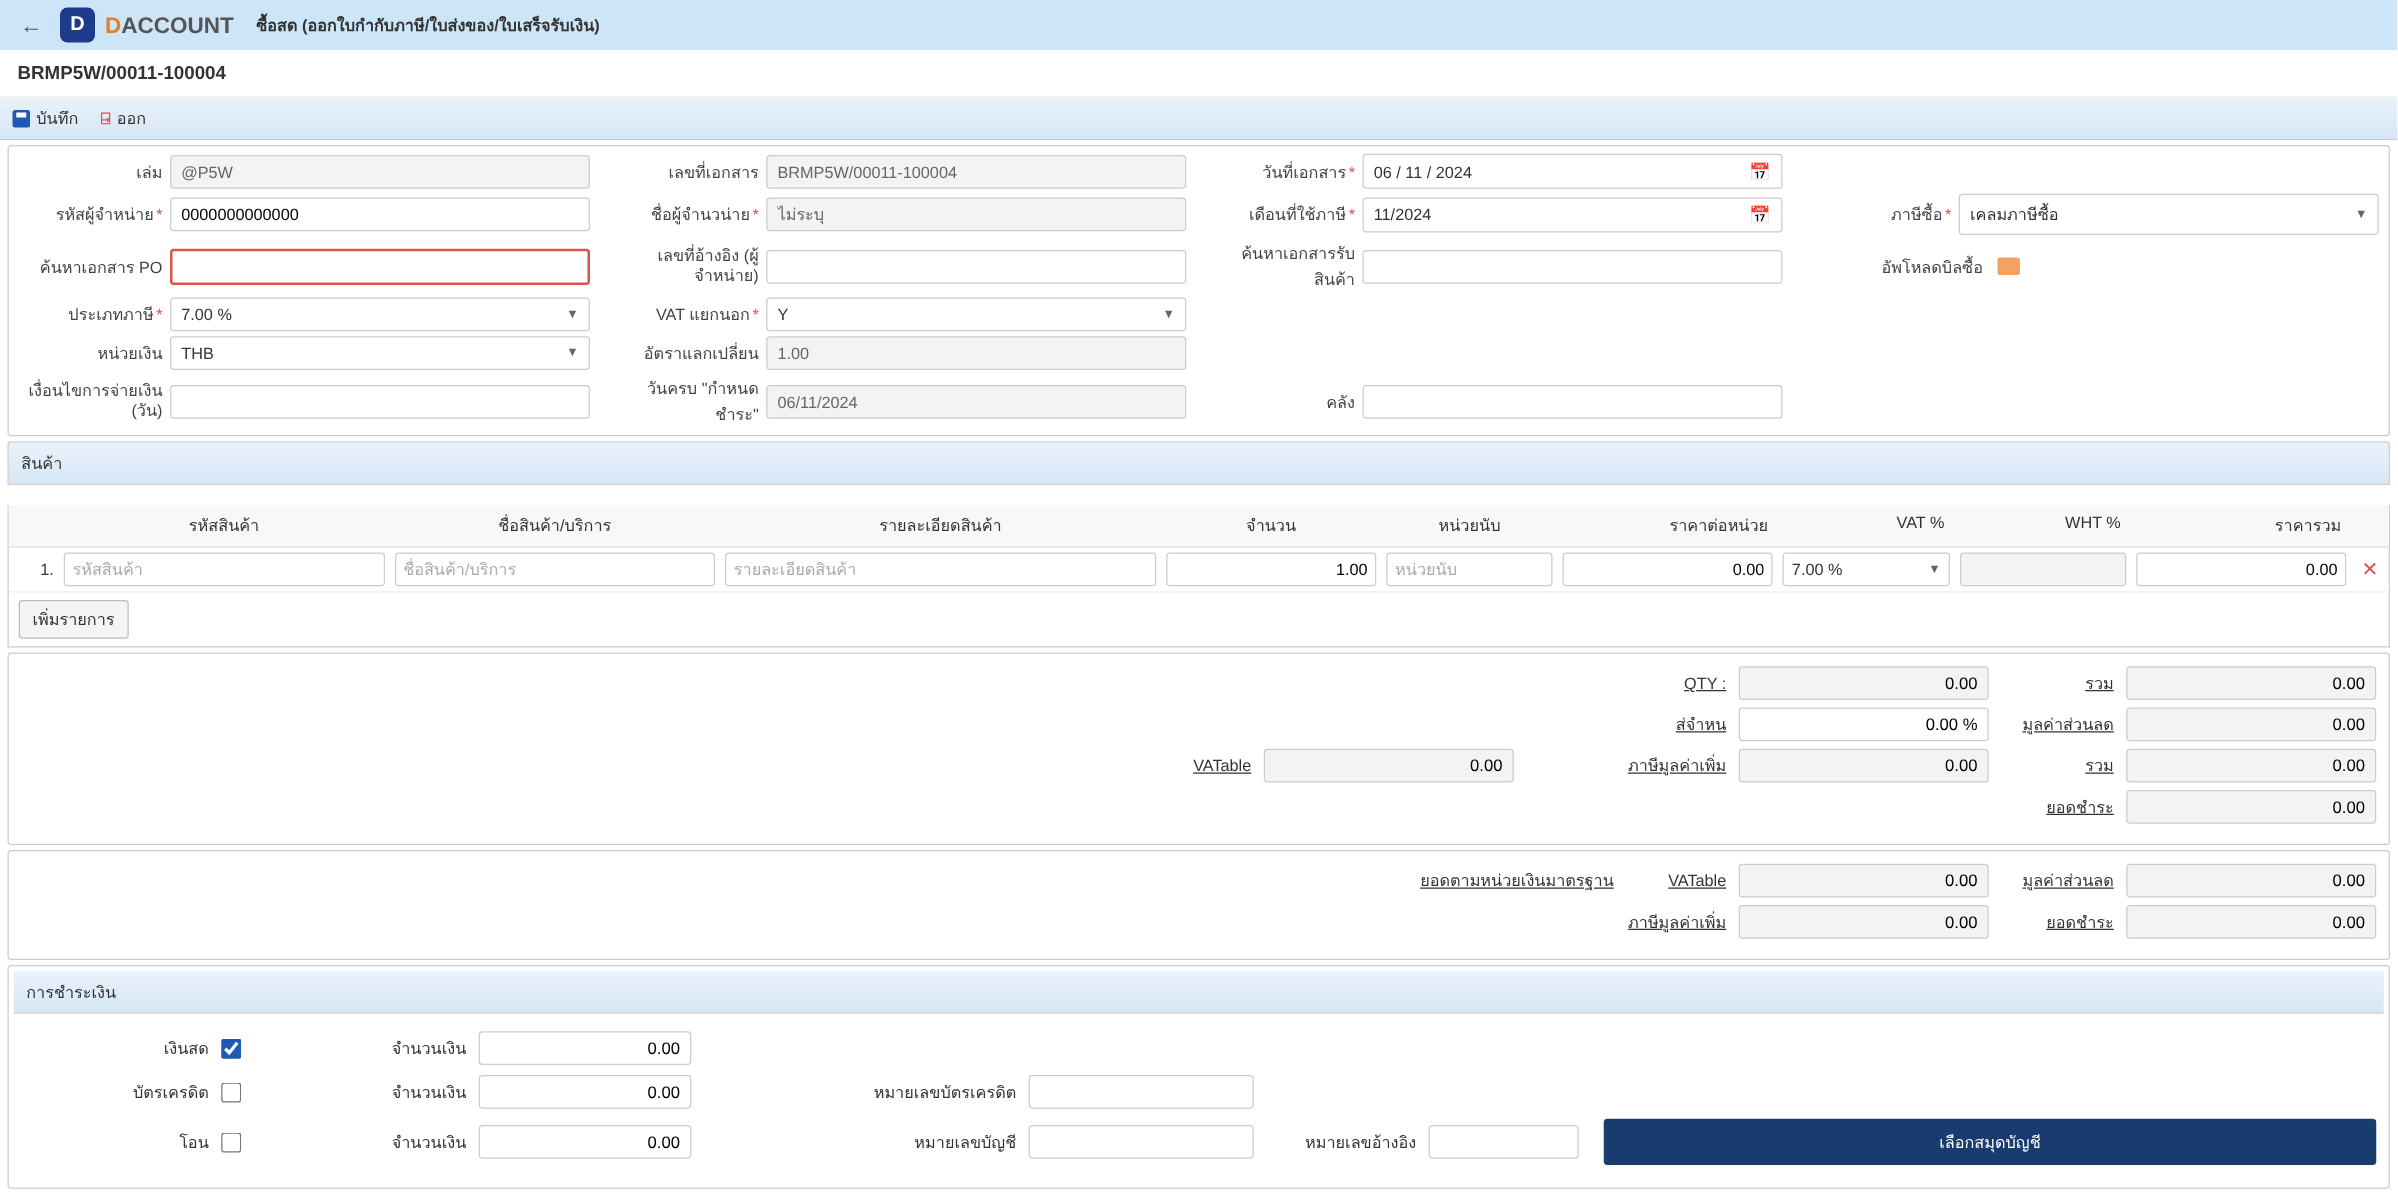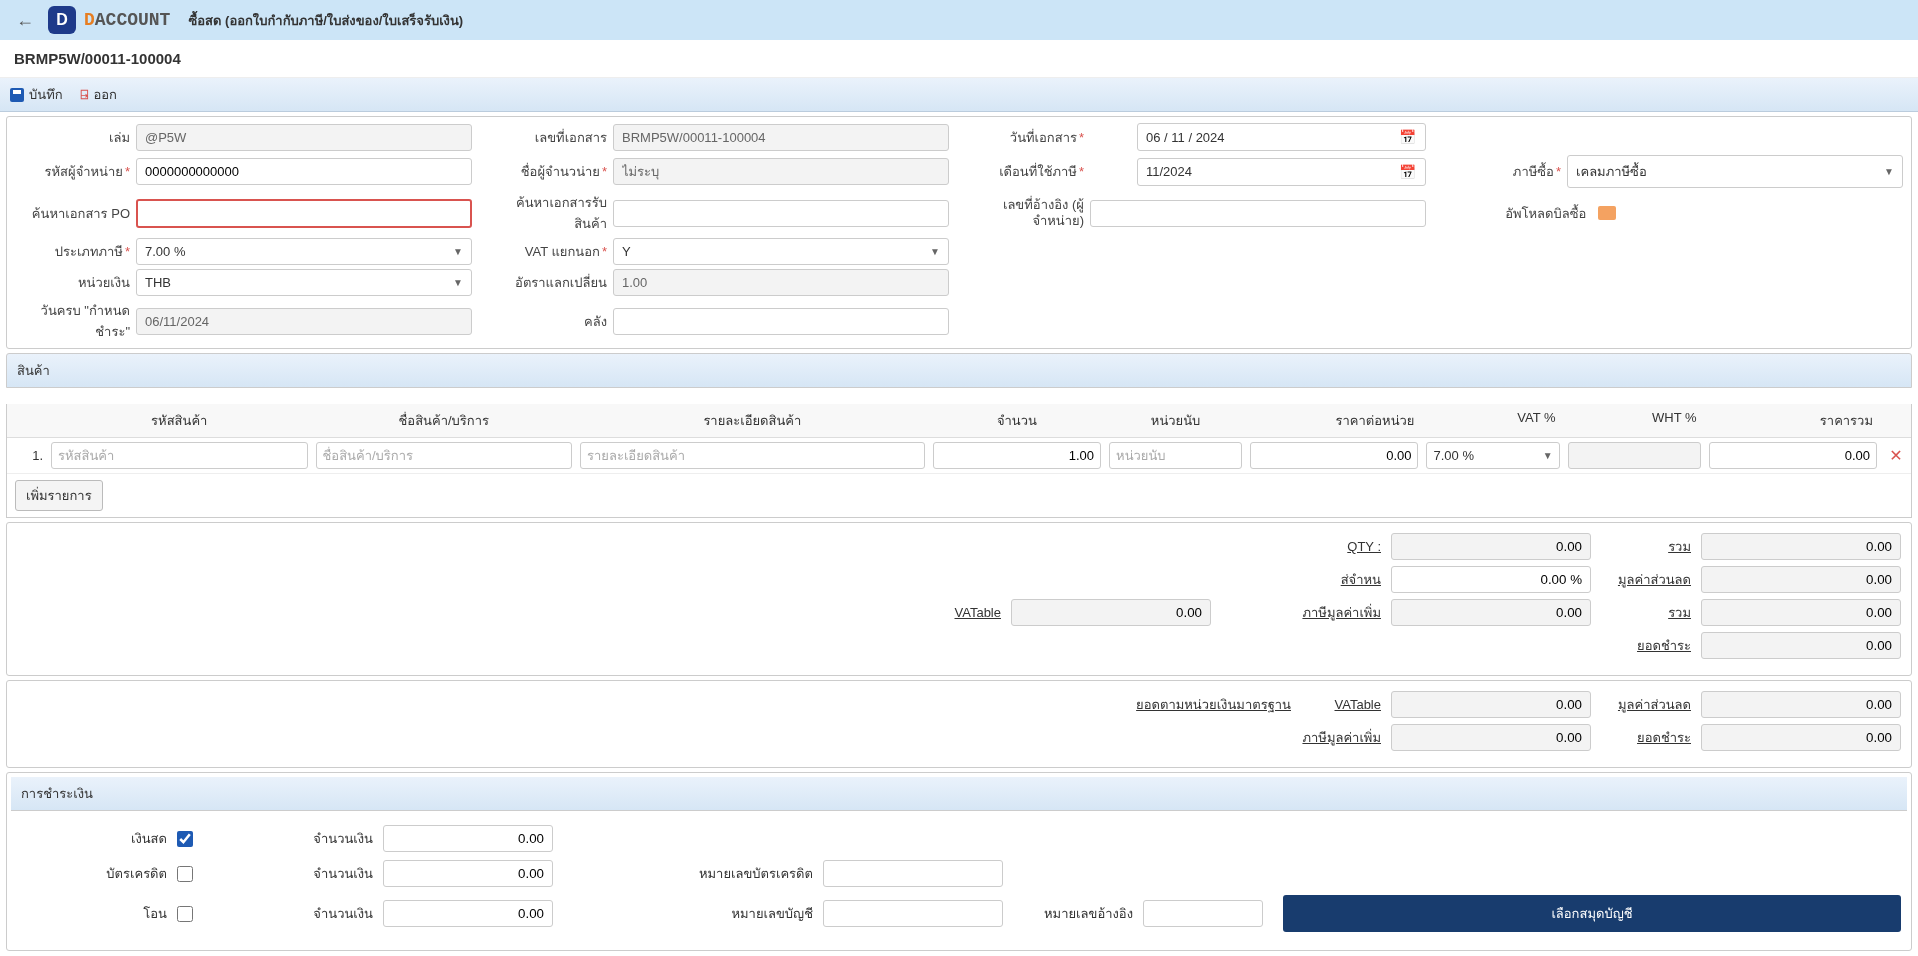--- a/index.html
+++ b/index.html
@@ -1,40 +1,40 @@
 <!DOCTYPE html>
 <html><head>
 <meta charset="utf-8">
 <style>
 * { box-sizing: border-box; margin: 0; padding: 0; }
 body { font-family: Arial, sans-serif; font-size: 13px; color: #333; background: #fff; }
 .topbar { background: #cce5f7; padding: 6px 10px; display: flex; align-items: center; gap: 8px; }
 .back-btn { font-size: 18px; color: #555; cursor: pointer; padding: 0 6px; }
 .logo-badge { width: 28px; height: 28px; background: #1e3a8a; border-radius: 6px; display: flex; align-items: center; justify-content: center; color: #fff; font-weight: bold; font-size: 16px; }
-.brand { font-weight: bold; font-size: 18px; font-family: Liberation Mono, monospace; }
+.brand { font-weight: bold; font-size: 18px; }
 .brand .d { color: #e67e22; }
 .brand .rest { color: #555; }
 .page-title { font-weight: bold; margin-left: 10px; }
 .subheader { padding: 10px 14px; font-weight: bold; font-size: 15px; background: #fff; border-bottom: 1px solid #eee; }
 .toolbar { background: linear-gradient(#eaf2fb, #d6e6f5); padding: 6px 10px; display: flex; gap: 18px; border-bottom: 1px solid #bcd; }
 .toolbar-item { display: flex; align-items: center; gap: 5px; cursor: pointer; }
 .icon-save { width: 14px; height: 14px; background: #1e5ab3; border-radius: 2px; display: inline-block; position: relative; }
 .icon-save::after { content: ""; position: absolute; top: 2px; left: 3px; width: 8px; height: 4px; background: #fff; }
 .exit-icon { color: #d9534f; font-weight: bold; }
 
 .form-panel { border: 1px solid #ccc; margin: 4px 6px; border-radius: 3px; padding: 6px 8px; }
 .form-grid { display: grid; grid-template-columns: 1fr 1fr 1fr 1fr; gap: 4px 20px; }
 .field { display: flex; align-items: center; gap: 6px; }
 .label { width: 115px; text-align: right; font-size: 13px; color: #444; flex-shrink: 0; }
 .req::after { content: "*"; color: #d9534f; margin-left: 2px; }
 .input, .select { flex: 1; border: 1px solid #ccc; border-radius: 3px; padding: 5px 8px; font-size: 13px; background: #fff; }
 .input.ro { background: #f3f3f3; color: #666; }
 .select-wrap { flex: 1; display: flex; align-items: center; border: 1px solid #ccc; border-radius: 3px; padding: 5px 8px; justify-content: space-between; }
 .caret { font-size: 10px; color: #666; }
-.date-wrap { flex: 1; display: flex; align-items: center; border: 1px solid #ccc; border-radius: 3px; padding: 5px 8px; justify-content: space-between; margin-left: 47px; }
+.date-wrap { flex: 1; display: flex; align-items: center; border: 1px solid #ccc; border-radius: 3px; padding: 5px 8px; justify-content: space-between; }
 .cal-icon { color: #1e5ab3; font-size: 14px; }
 .folder-icon { display: inline-block; width: 18px; height: 14px; background: #f4a261; border-radius: 2px; margin-left: 6px; }
 .highlight-red { border: 2px solid #d9534f !important; }
 
 .section-header { background: linear-gradient(#eaf2fb, #d6e6f5); padding: 6px 10px; border: 1px solid #ccc; margin: 4px 6px 16px; border-radius: 3px 3px 0 0; font-weight: normal; }
 .item-table { margin: 4px 6px; border: 1px solid #ccc; border-top: none; }
 .item-head { display: grid; grid-template-columns: 40px 1.5fr 1.5fr 2fr 1fr 0.8fr 1fr 0.8fr 0.8fr 1fr 30px; background: #f8f8f8; border-bottom: 1px solid #ddd; }
 .item-head > div { padding: 6px 8px; font-size: 13px; text-align: center; }
 .item-row { display: grid; grid-template-columns: 40px 1.5fr 1.5fr 2fr 1fr 0.8fr 1fr 0.8fr 0.8fr 1fr 30px; border-bottom: 1px solid #eee; align-items: center; }
 .item-row .cell { padding: 4px; }
@@ -127,25 +127,25 @@
         <span>เคลมภาษีซื้อ</span>
         <span class="caret">▼</span>
       </div>
     </div>
 
     <div class="field">
       <span class="label">ค้นหาเอกสาร PO</span>
       <input class="input highlight-red" style="">
     </div>
     <div class="field">
+      <span class="label" style="line-height:1.2">เลขที่อ้างอิง (ผู้จำหน่าย)</span>
+      <input class="input" style="">
+    </div>
+    <div class="field">
       <span class="label">ค้นหาเอกสารรับสินค้า</span>
-      <input class="input" style="">
-    </div>
-    <div class="field">
-      <span class="label" style="line-height:1.2">เลขที่อ้างอิง (ผู้จำหน่าย)</span>
       <input class="input" style="">
     </div>
     <div class="field">
       <span class="label" style="width:auto;flex:1">อัพโหลดบิลซื้อ</span>
       <span class="folder-icon"></span>
       <span style="flex:2"></span>
     </div>
 
     <div class="field">
       <span class="label req">ประเภทภาษี</span>
@@ -171,20 +171,24 @@
         <span class="caret">▼</span>
       </div>
     </div>
     <div class="field">
       <span class="label">อัตราแลกเปลี่ยน</span>
       <input class="input ro" readonly="" value="1.00" style="">
     </div>
     <div></div>
       <div></div>
 
+    <div class="field">
+      <span class="label" style="line-height:1.2">เงื่อนไขการจ่ายเงิน (วัน)</span>
+      <input class="input" style="">
+    </div>
     <div class="field">
       <span class="label">วันครบ "กำหนดชำระ"</span>
       <input class="input ro" readonly="" value="06/11/2024" style="">
     </div>
     <div class="field">
       <span class="label">คลัง</span>
       <input class="input" style="">
     </div>
   </div>
 </div>

